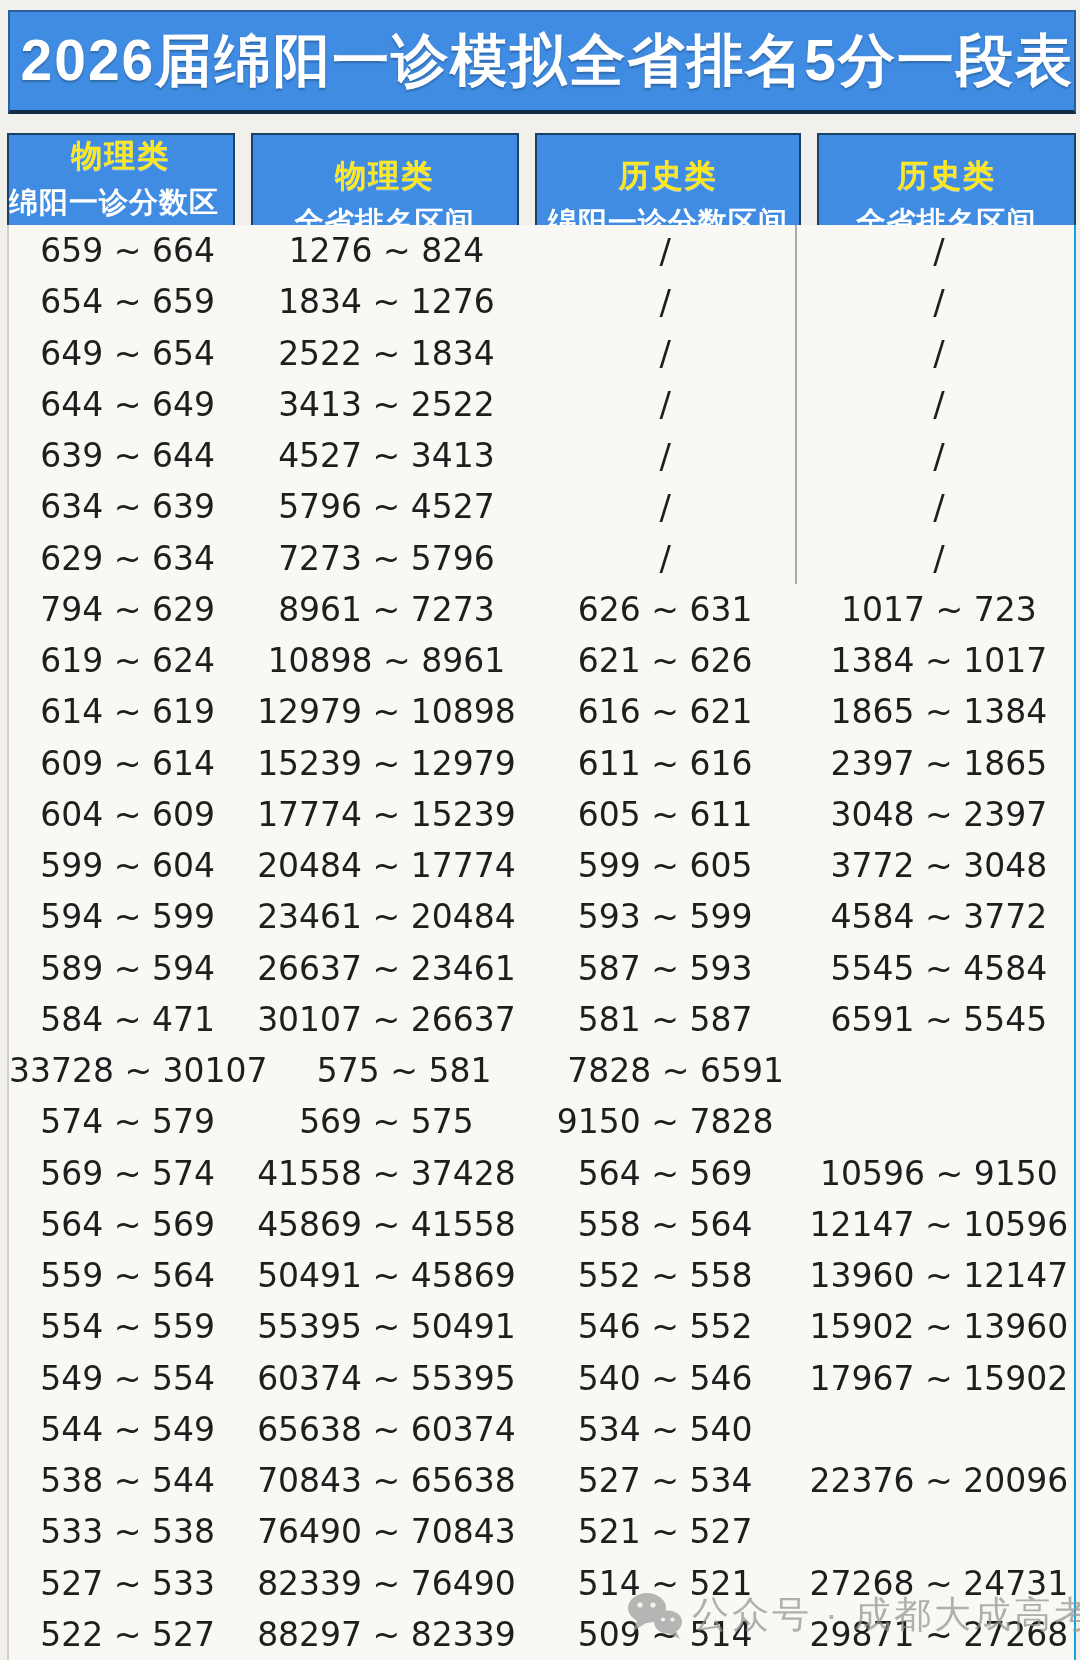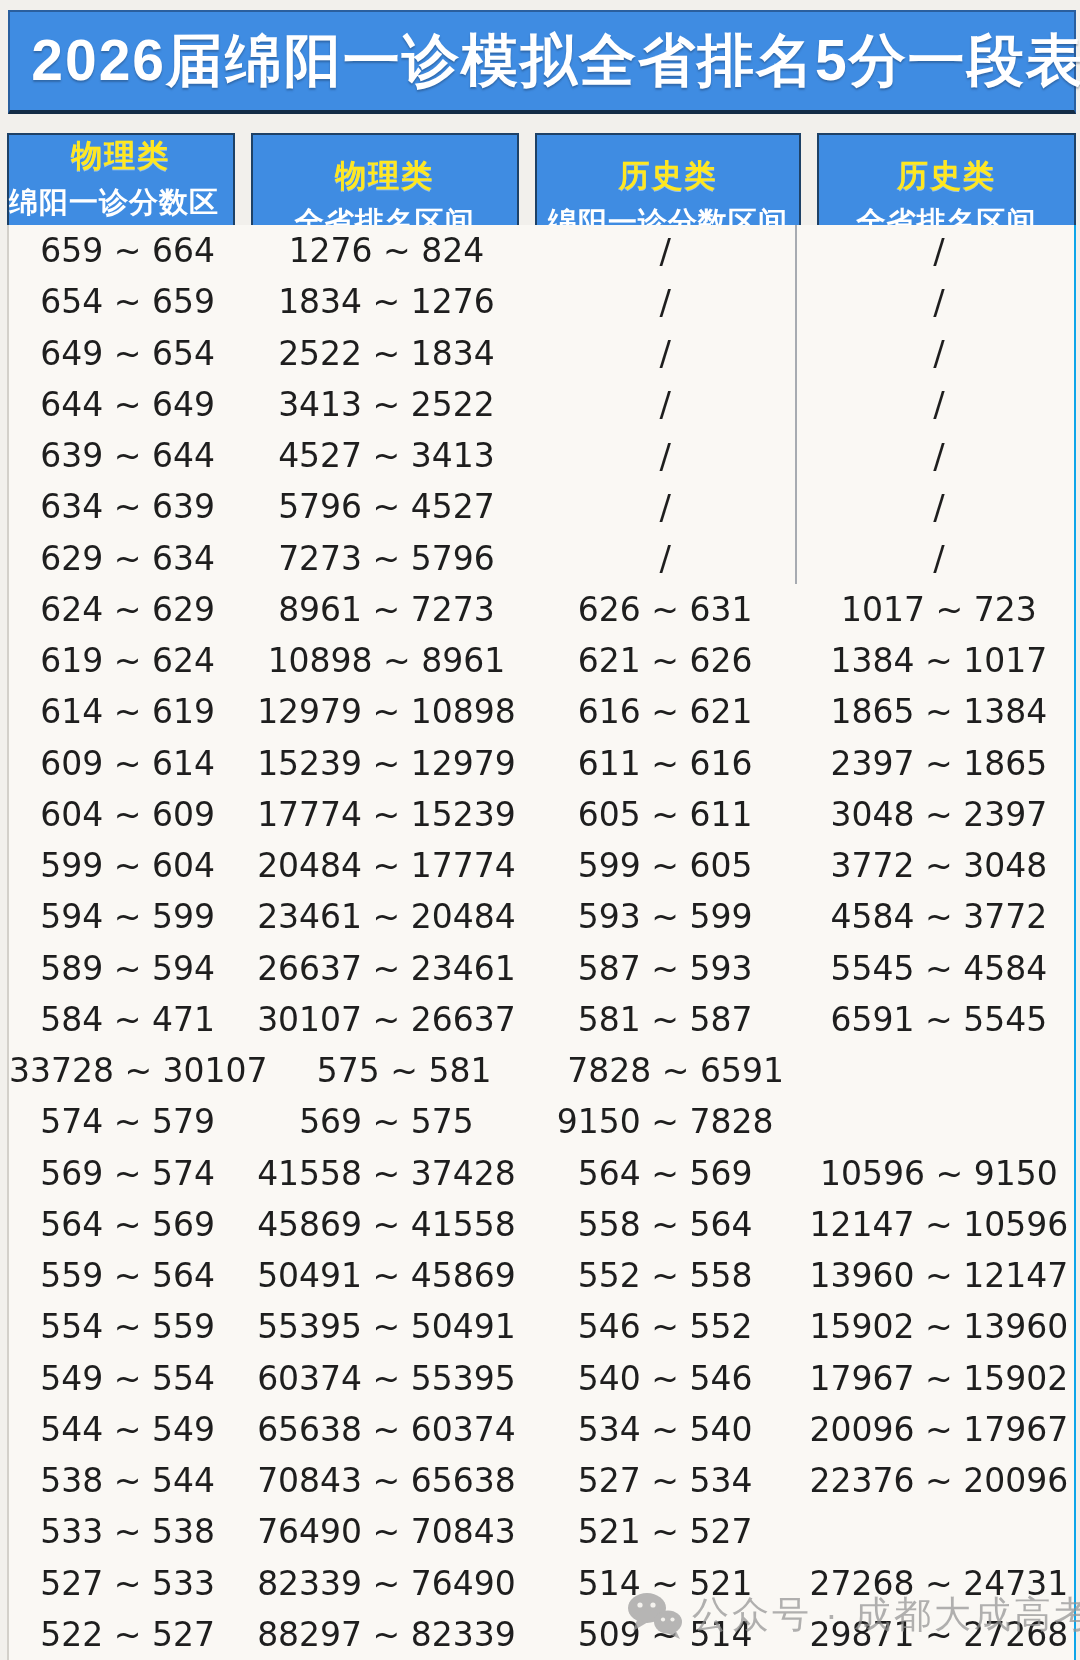--- a/index.html
+++ b/index.html
@@ -22,21 +22,21 @@
     width:1080px;height:1660px;
     background:var(--page-bg);
     overflow:hidden;
   }
   
   .banner{
     position:absolute;left:8px;top:10px;width:1068px;height:104px;
     background:var(--blue);
     border:2px solid #2a5f9e;
     border-bottom:4px solid #142c46;
-    display:flex;align-items:center;justify-content:center;padding-left:32px;
+    display:flex;align-items:center;justify-content:flex-end;padding-left:32px;
   }
   .banner .title{
     color:#ffffff;font-size:57px;font-weight:bold;letter-spacing:2px;
     text-shadow:0 2px 2px rgba(20,40,70,.35);
     white-space:nowrap;
   }
   
   .thead{
     position:absolute;left:7px;top:133px;width:1069px;height:92px;
     display:grid;
@@ -158,21 +158,21 @@
         <div class="tcell slash">/</div>
         <div class="tcell slash">/</div>
       </div>
       <div class="trow">
         <div class="tcell">629 ~ 634</div>
         <div class="tcell">7273 ~ 5796</div>
         <div class="tcell slash">/</div>
         <div class="tcell slash">/</div>
       </div>
       <div class="trow">
-        <div class="tcell">624 ~ 629</div>
+        <div class="tcell">794 ~ 629</div>
         <div class="tcell">8961 ~ 7273</div>
         <div class="tcell">626 ~ 631</div>
         <div class="tcell">1017 ~ 723</div>
       </div>
       <div class="trow">
         <div class="tcell">619 ~ 624</div>
         <div class="tcell">10898 ~ 8961</div>
         <div class="tcell">621 ~ 626</div>
         <div class="tcell">1384 ~ 1017</div>
       </div>
@@ -255,21 +255,20 @@
       <div class="trow">
         <div class="tcell">549 ~ 554</div>
         <div class="tcell">60374 ~ 55395</div>
         <div class="tcell">540 ~ 546</div>
         <div class="tcell">17967 ~ 15902</div>
       </div>
       <div class="trow">
         <div class="tcell">544 ~ 549</div>
         <div class="tcell">65638 ~ 60374</div>
         <div class="tcell">534 ~ 540</div>
-        <div class="tcell">20096 ~ 17967</div>
       </div>
       <div class="trow">
         <div class="tcell">538 ~ 544</div>
         <div class="tcell">70843 ~ 65638</div>
         <div class="tcell">527 ~ 534</div>
         <div class="tcell">22376 ~ 20096</div>
       </div>
       <div class="trow">
         <div class="tcell">533 ~ 538</div>
         <div class="tcell">76490 ~ 70843</div>

